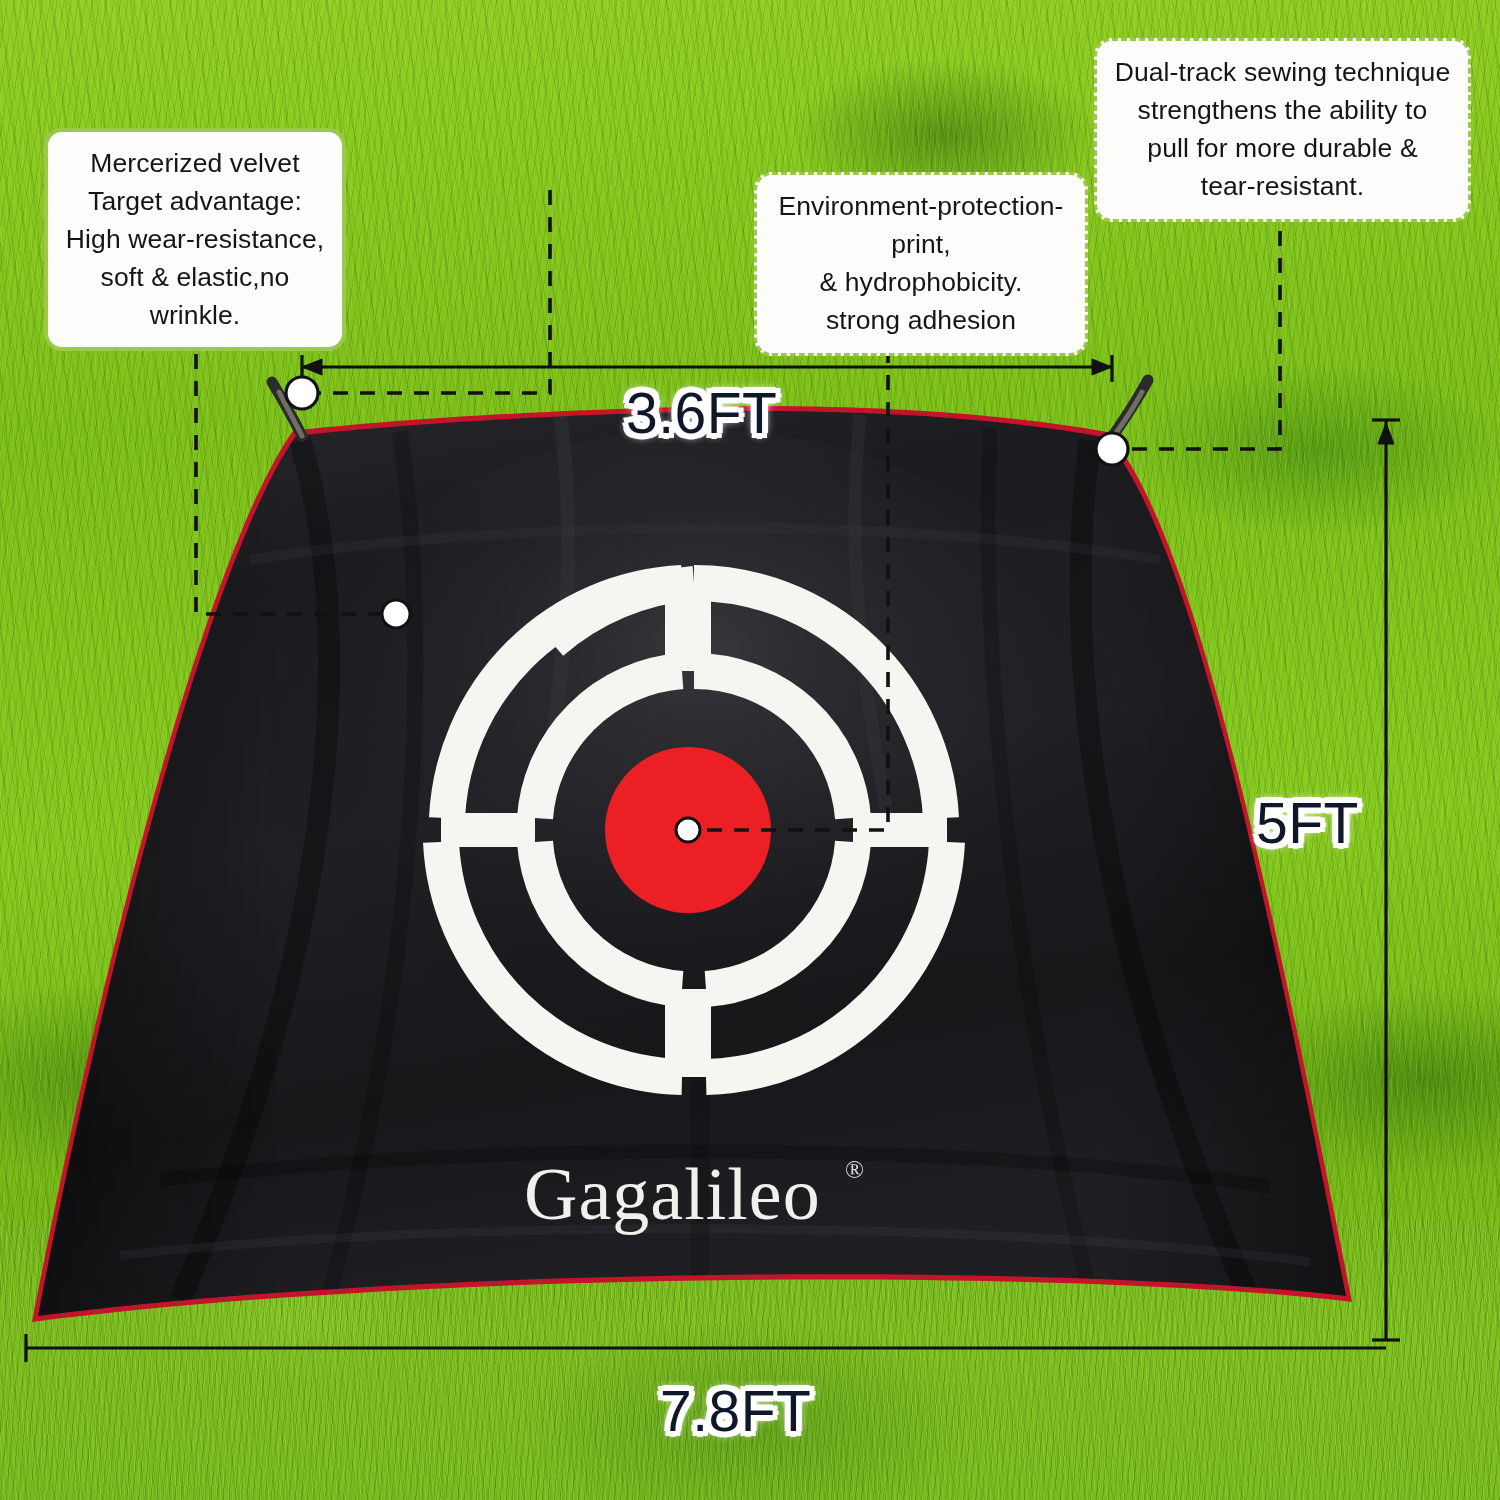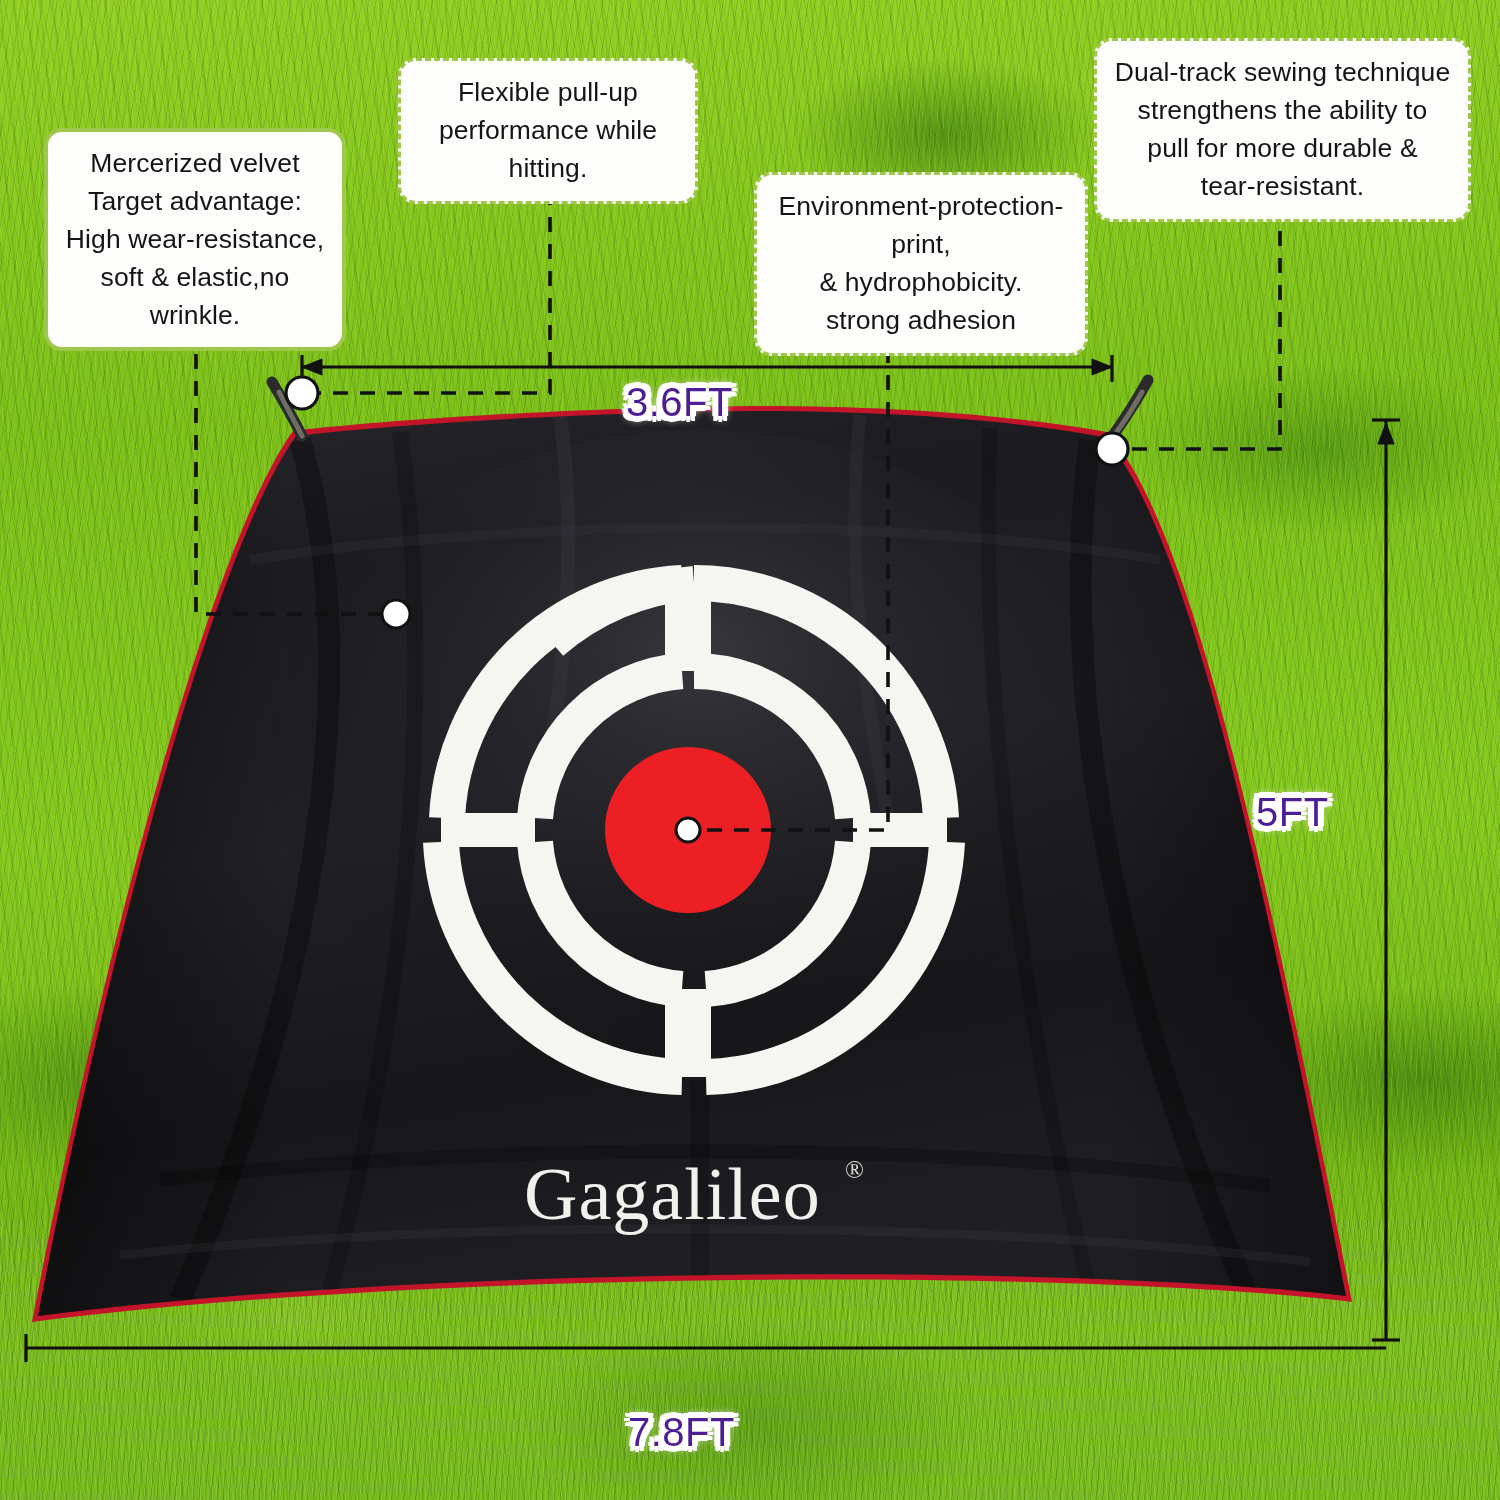--- a/index.html
+++ b/index.html
@@ -72,37 +72,37 @@
   .callout.dashed{ border:3.5px dashed #9ec84b; }
 
   #callout-velvet   { left:44px;   top:128px; width:302px; }
   #callout-pullup   { left:398px;  top:58px;  width:300px; }
   #callout-print    { left:718px;  top:172px; width:334px;margin-left:36px; }
   #callout-sewing   { left:1094px; top:38px;  width:377px; }
 
   
   .dim-label{
     position:absolute;
-    font-size:40px;
+    font-size:57px;
     font-weight:400;
-    color:#4c1d95;
+    color:#0f172a;
     letter-spacing:.5px;
     white-space:nowrap;
     z-index:38;
     -webkit-text-stroke:0px;
     text-shadow:
       0 0 12px #fff, 0 0 12px #fff, 0 0 10px #fff,
       3px 0 0 #fff, -3px 0 0 #fff, 0 3px 0 #fff, 0 -3px 0 #fff,
       4px 4px 0 #fff, -4px -4px 0 #fff, 4px -4px 0 #fff, -4px 4px 0 #fff,
       6px 0 0 #fff, -6px 0 0 #fff, 0 6px 0 #fff, 0 -6px 0 #fff,
       5px 5px 0 #fff, -5px -5px 0 #fff, 5px -5px 0 #fff, -5px 5px 0 #fff;
   }
   #dim-top-label   { left:626px;  top:380px; }
   #dim-right-label { left:1256px; top:790px; }
-  #dim-bottom-label{ left:628px;  top:1378px;margin-top:32px; }
+  #dim-bottom-label{ left:660px;  top:1378px; }
 
   
   #annot{position:absolute;left:0;top:0;z-index:35;}
   #hooks{position:absolute;left:0;top:0;z-index:30;}
   #dots{position:absolute;left:0;top:0;z-index:45;}
 </style>
 </head>
 <body>
 
 <div id="stage">
@@ -265,24 +265,20 @@
     <circle cx="688" cy="830" r="12" fill="#fff" stroke="#111" stroke-width="3"></circle>
   </svg>
 
   <div class="callout solid" id="callout-velvet">
     <div>Mercerized velvet</div>
     <div>Target advantage:</div>
     <div>High wear-resistance,</div>
     <div>soft &amp; elastic,no wrinkle.</div>
   </div>
 
-  <div class="callout dashed" id="callout-pullup">
-    <div>Flexible pull-up</div>
-    <div>performance while hitting.</div>
-  </div>
 
   <div class="callout dashed" id="callout-print">
     <div>Environment-protection-print,</div>
     <div>&amp; hydrophobicity.</div>
     <div>strong adhesion</div>
   </div>
 
   <div class="callout dashed" id="callout-sewing">
     <div>Dual-track sewing technique</div>
     <div>strengthens the  ability to</div>

